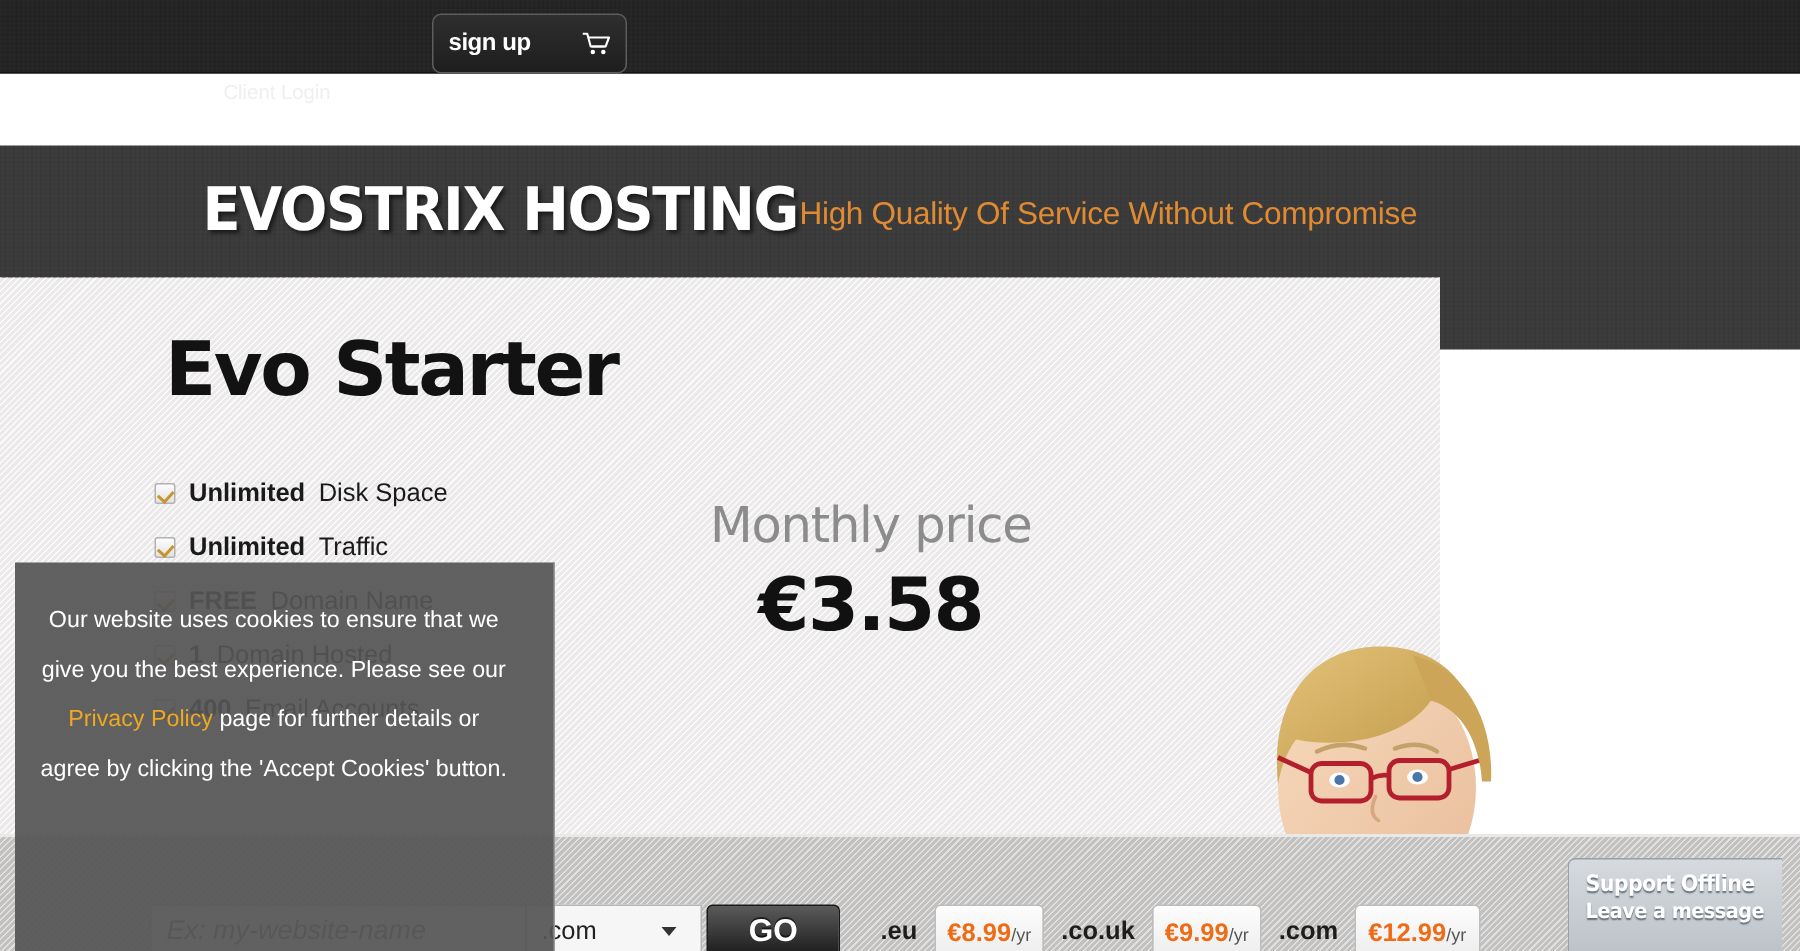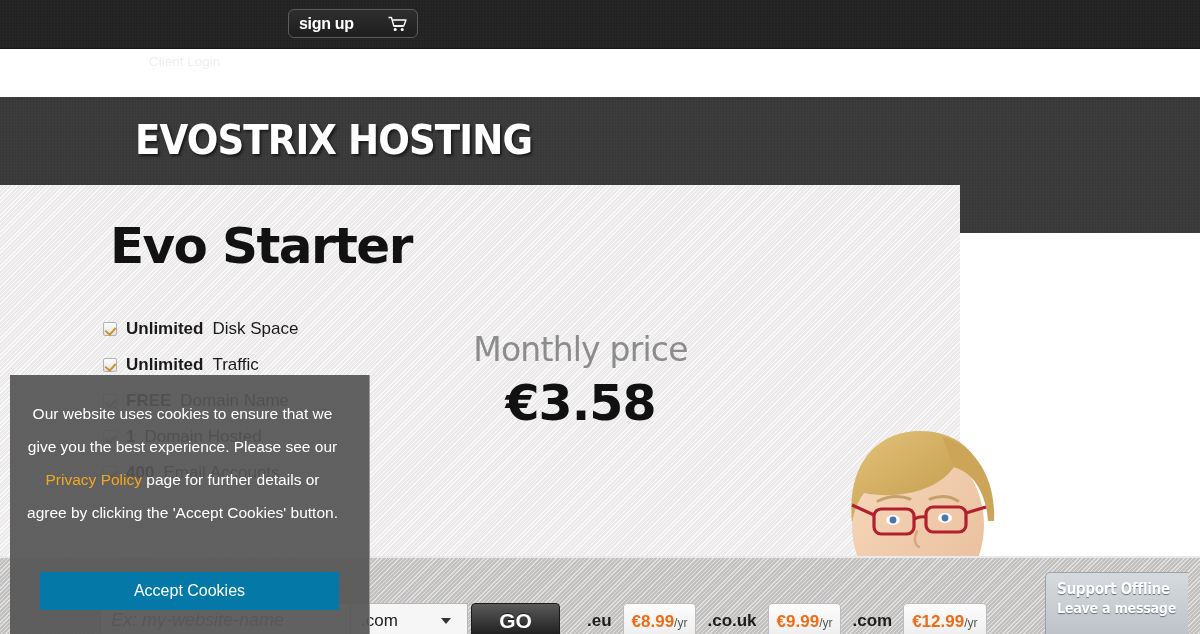--- a/index.html
+++ b/index.html
@@ -37,21 +37,21 @@
   .login-icon {
     width: 14px; height: 14px;
     position: relative;
     display: inline-block;
   }
   .login-icon svg { display: block; }
 
   .signup-btn {
     position: absolute;
     left: 288px; top: 9px;
-    width: 130px; height: 29px;
+    width: 130px; height: 40px;
     border: 1px solid #5d5d5d;
     border-radius: 6px;
     background: linear-gradient(#2e2e2e, #1e1e1e);
     display: flex; align-items: center;
     padding: 0 10px;
     cursor: pointer;
   }
   .signup-label {
     color: #ffffff;
     font-size: 16px;
@@ -391,20 +391,21 @@
         <path d="M4.6 4 h13.4 l-2.3 6 h-9.4" stroke="#ffffff" stroke-width="1.4" fill="none" stroke-linejoin="round"></path>
         <circle cx="7.2" cy="13.6" r="1.5" fill="#ffffff"></circle>
         <circle cx="14.2" cy="13.6" r="1.5" fill="#ffffff"></circle>
       </svg>
     </span>
   </div>
 </div>
 
 <div class="header">
   <div class="logo">EVOSTRIX HOSTING</div>
+  <div class="tagline">High Quality Of Service Without Compromise</div>
 
 </div>
 
 <div class="hero">
 
   <div class="plan-title">Evo Starter</div>
 
   <ul class="features">
     <li class="feature">
       <span class="chk"></span>
@@ -540,16 +541,13 @@
 
 <div class="support">
   <div class="support-title">Support Offline</div>
   <div class="support-sub">Leave a message</div>
 </div>
 
 <div class="cookie">
   <div class="cookie-text">
     <span>Our website uses cookies to ensure that we give you the best experience. Please see our </span><a class="cookie-link">Privacy Policy</a><span> page for further details or agree by clicking the 'Accept Cookies' button.</span>
   </div>
-  <div class="accept-btn">
-    <span>Accept Cookies</span>
-  </div>
 </div>
 
 </body></html>

